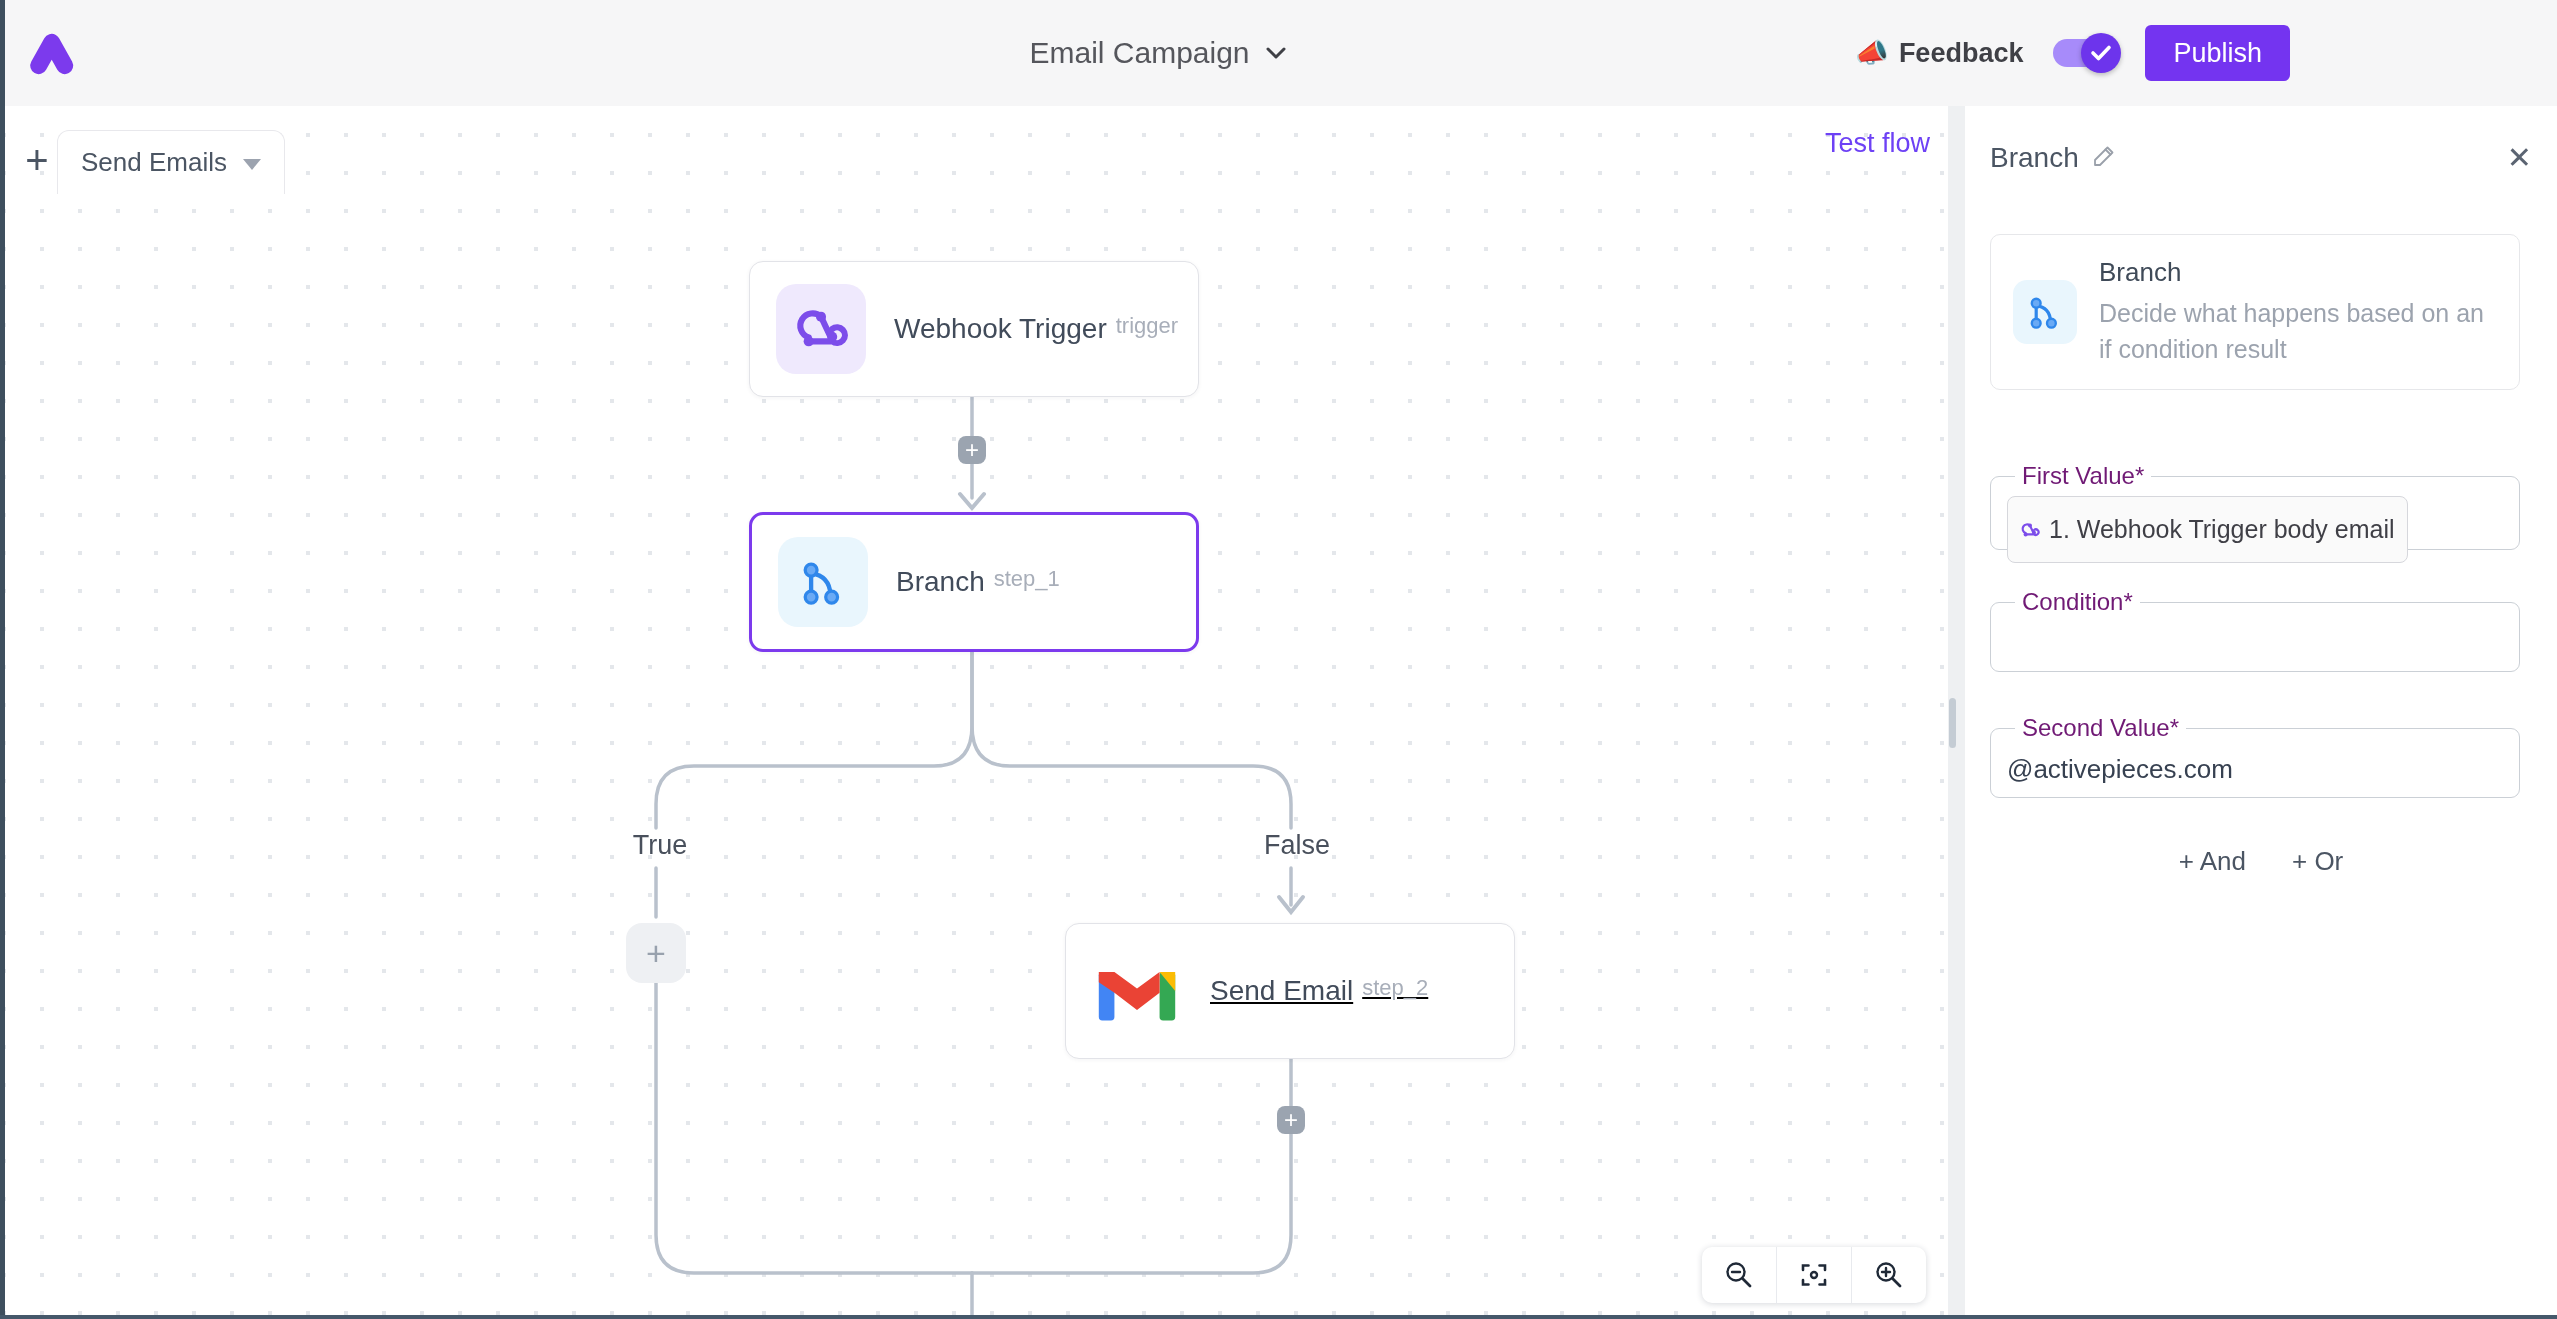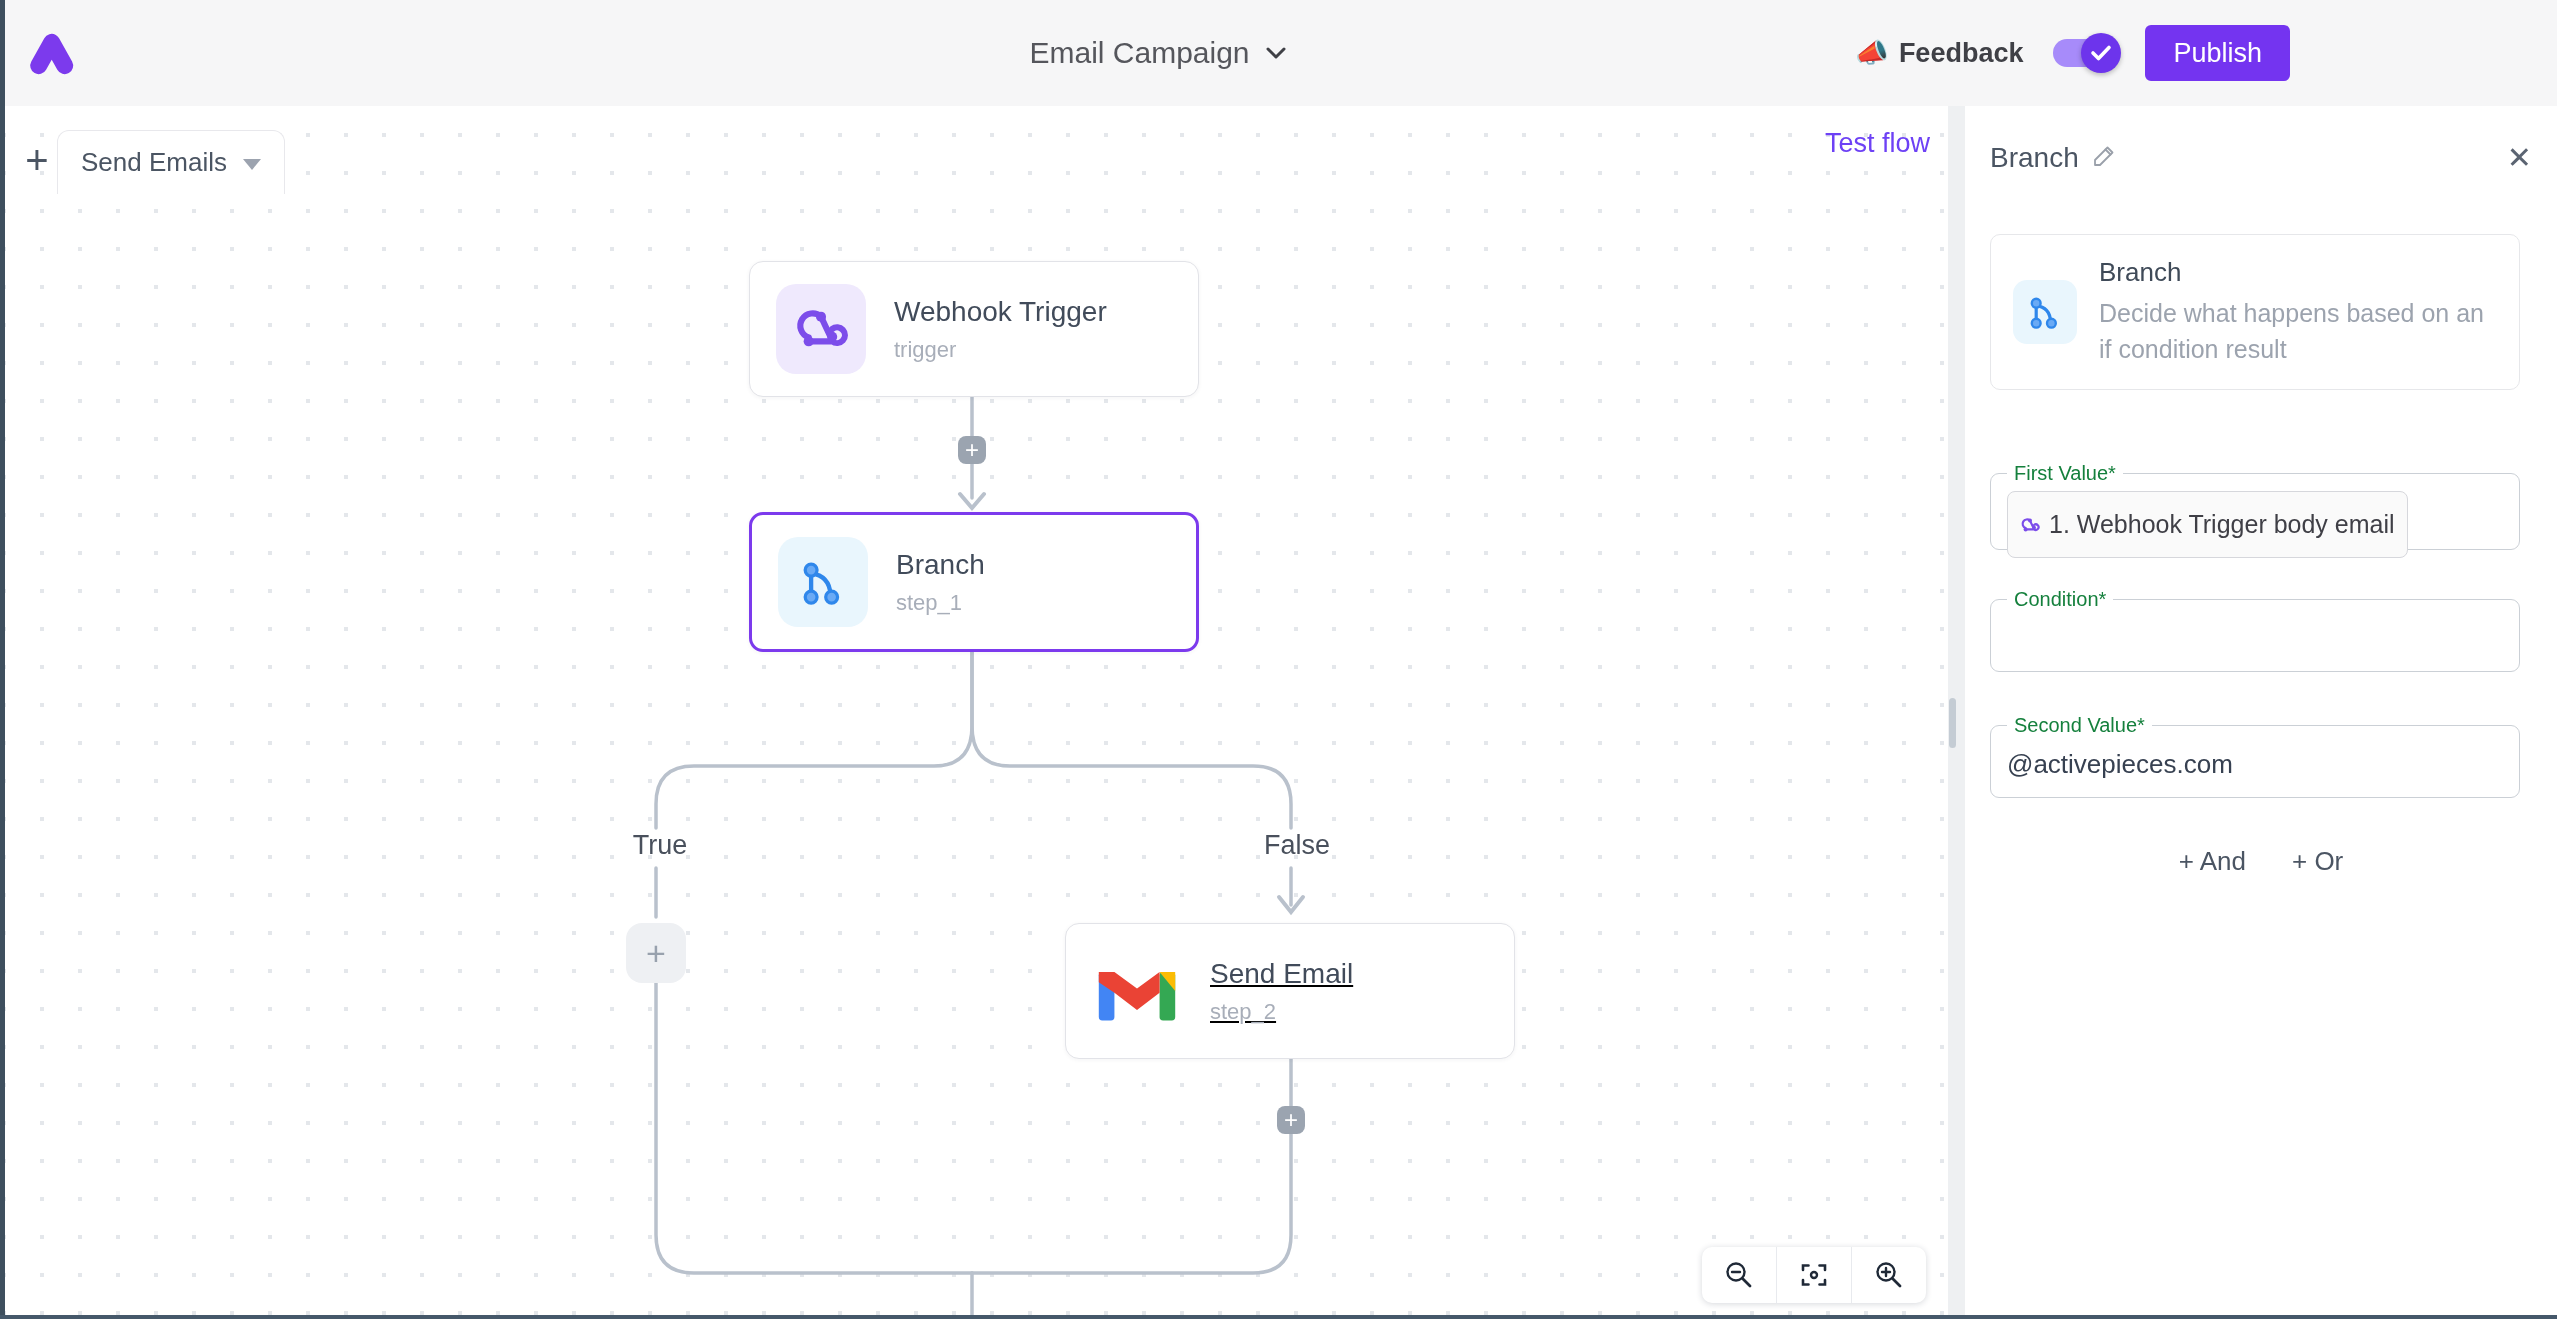--- a/index.html
+++ b/index.html
@@ -42,21 +42,21 @@
     border-top:11px solid #9ca3af; margin-top:4px; }
   .test-flow { position:absolute; right:18px; top:22px; font-size:27px; color:#6d41f5; cursor:pointer; text-decoration:none; }
 
   .node { position:absolute; width:450px; height:136px; background:#fff; border:1px solid #e2e3e8;
     border-radius:14px; display:flex; align-items:center; gap:28px; padding-left:26px;
     box-shadow:0 1px 4px rgba(30,40,60,.05); cursor:pointer; }
   .node.selected { border:3px solid #7c3aed; height:140px; }
   .node-icon { width:90px; height:90px; border-radius:20px; display:flex; align-items:center; justify-content:center; flex:0 0 auto; }
   .bg-webhook { background:#efe9fd; }
   .bg-branch  { background:#e9f6fd; }
-  .node-text { display:flex; flex-direction:column; gap:9px; }
+  .node-text { display:flex; flex-direction:row; gap:9px; }
   .node-title { font-size:28px; color:#414b5a; }
   .node-sub { font-size:22px; color:#a8aeb9; }
 
   .plus-gray { position:absolute; width:28px; height:28px; border-radius:8px; background:#9ba4b0;
     color:#fff; display:flex; align-items:center; justify-content:center; font-size:24px; line-height:1; cursor:pointer; }
   .plus-big { position:absolute; width:60px; height:60px; border-radius:16px; background:#eef0f3;
     color:#98a1ad; display:flex; align-items:center; justify-content:center; font-size:34px; font-weight:300; cursor:pointer; }
   .branch-label { position:absolute; font-size:27px; color:#49505c; transform:translateX(-50%); }
 
   .zoombar { position:absolute; left:1697px; top:1141px; width:224px; height:56px; background:#fff;
@@ -76,21 +76,21 @@
   .close-x { margin-left:auto; font-size:30px; color:#5b6472; cursor:pointer; line-height:1; }
 
   .info-card { position:absolute; left:25px; top:128px; width:530px; min-height:142px; border:1px solid #e6e7ea;
     border-radius:10px; display:flex; gap:22px; padding:22px; }
   .info-icon { width:64px; height:64px; border-radius:14px; background:#e9f6fd; display:flex; align-items:center;
     justify-content:center; flex:0 0 auto; align-self:center; }
   .info-name { font-size:26px; color:#3f4a58; margin-bottom:8px; }
   .info-desc { font-size:25px; color:#9ca3ae; line-height:1.42; }
 
   fieldset { position:absolute; left:25px; width:530px; border:1px solid #cbd0d6; border-radius:9px; padding:4px 16px 18px; }
-  fieldset legend { font-size:20px; color:#15803d; padding:0 7px; }
+  fieldset legend { font-size:24px; color:#701a75; padding:0 7px; margin-left:8px; }
   .fs-first { top:356px; height:88px; }
   .fs-cond  { top:482px; height:84px; cursor:pointer; }
   .fs-second{ top:608px; height:84px; }
   .token { display:inline-flex; align-items:center; gap:9px; background:#fafafa; border:1px solid #d6d7dc;
     border-radius:8px; padding:18px 12px; margin-top:2px; font-size:25px; color:#3f3f46; }
   .field-value { font-size:26px; color:#374151; margin-top:8px; display:flex; align-items:center; }
   .cond-caret { margin-left:auto; width:0; height:0; border-left:9px solid transparent;
     border-right:9px solid transparent; border-top:11px solid #6b7280; }
   .andor { position:absolute; left:0; width:592px; top:740px; display:flex; justify-content:center; gap:46px; }
   .andor span { font-size:26px; color:#4b5563; cursor:pointer; }

